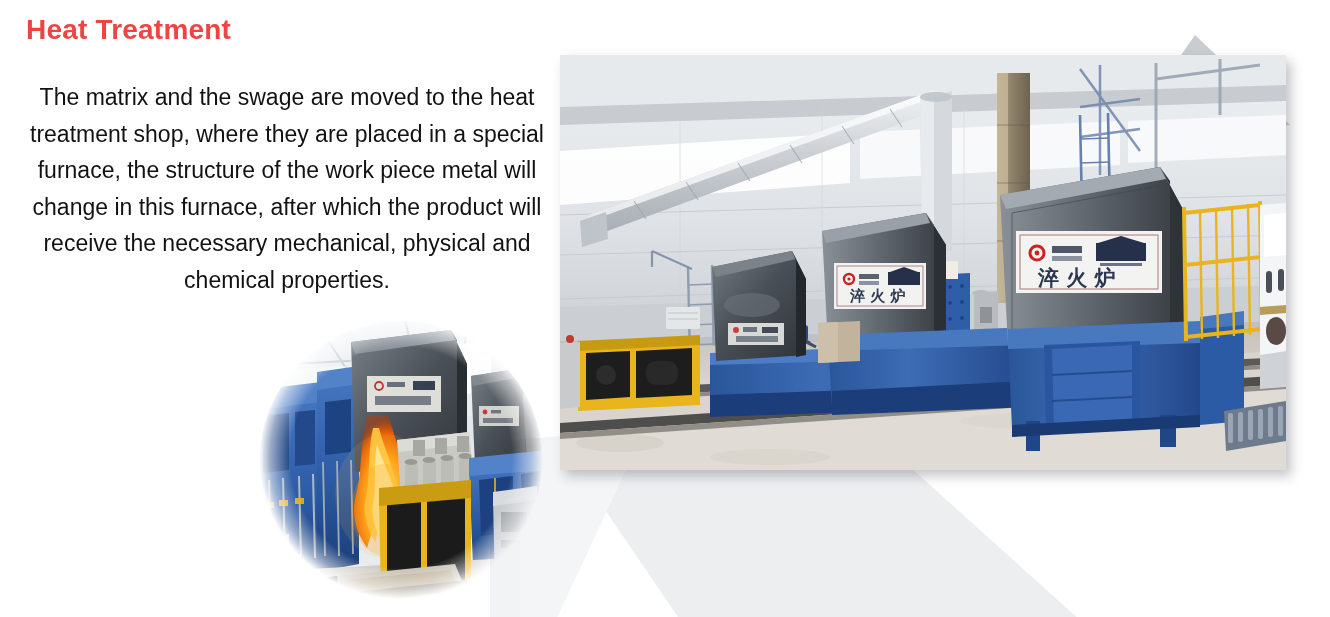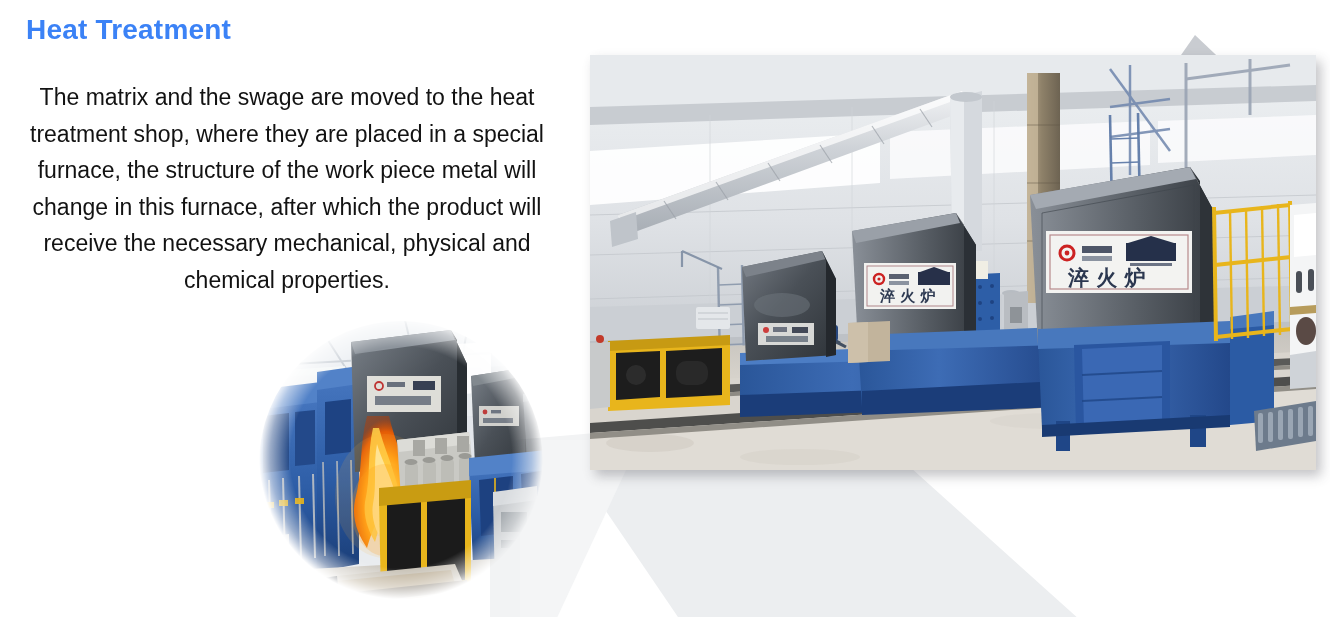--- a/index.html
+++ b/index.html
@@ -35,42 +35,42 @@
     left: 490px; top: 430px; width: 140px; height: 190px;
     z-index: 1;
   }
 
   
   #page-title {
     position: absolute;
     left: 26px; top: 14px;
     font-size: 28px;
     font-weight: bold;
-    color: #3b82f6;
+    color: #ef4444;
     letter-spacing: 0.2px;
     white-space: nowrap;
     z-index: 6;
   }
 
   
   #body-text {
     position: absolute;
     left: 22px; top: 79px;
     width: 530px;
     font-size: 23px;
     line-height: 36.5px;
     color: #121212;
     z-index: 6;
     text-align: center;
   }
 
   
   #main-photo-frame {
     position: absolute;
-    left: 590px; top: 55px;
+    left: 560px; top: 55px;
     width: 726px; height: 415px;
     z-index: 4;
     box-shadow: 5px 6px 11px rgba(60,60,70,0.30);
     overflow: hidden;
     background: #ec4899;
     text-align: center;
   }
   #main-photo-frame svg { display: block; width: 100%; height: 100%; }
 
   

